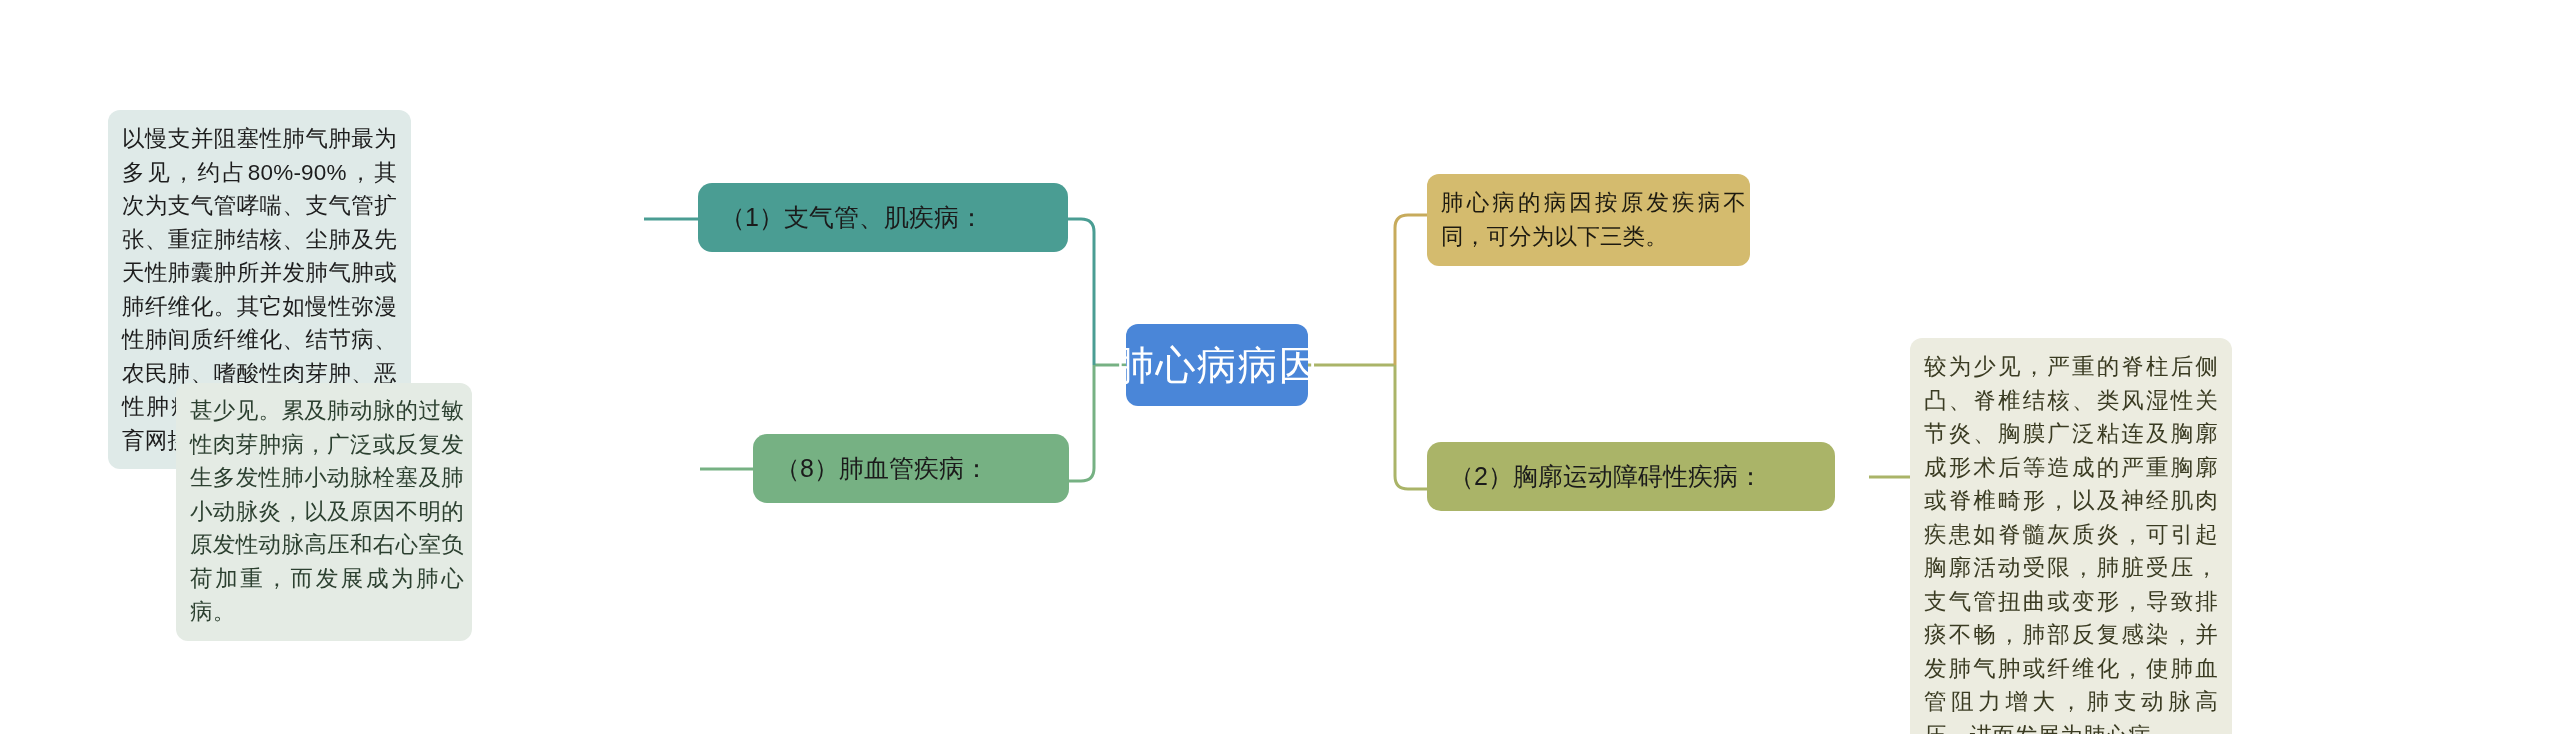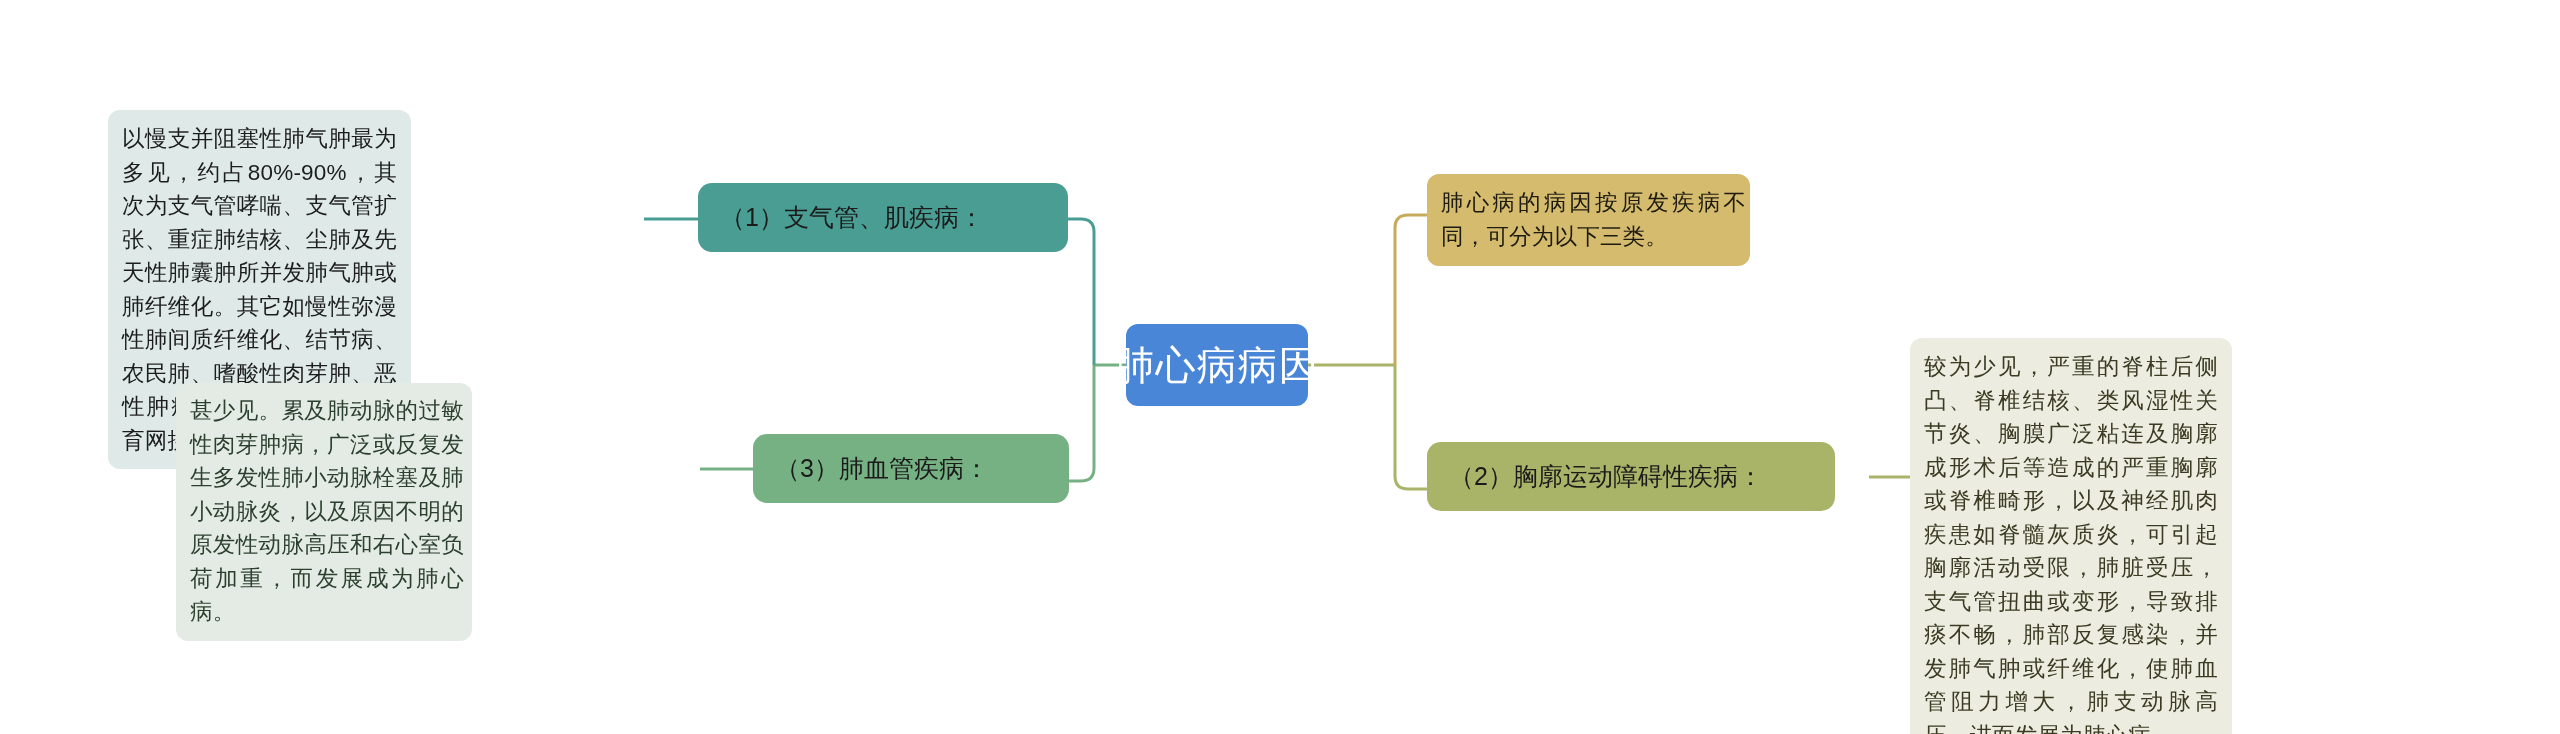--- a/index.html
+++ b/index.html
@@ -176,21 +176,21 @@
 
   <div class="leaf leaf-bl">
     <span class="leaf-text">甚少见。累及肺动脉的过敏性肉芽肿病，广泛或反复发生多发性肺小动脉栓塞及肺小动脉炎，以及原因不明的原发性动脉高压和右心室负荷加重，而发展成为肺心病。</span>
   </div>
 
   <div class="node branch-node branch-1">
     <span class="node-text">（1）支气管、肌疾病：</span>
   </div>
 
   <div class="node branch-node branch-3">
-    <span class="node-text">（3）肺血管疾病：</span>
+    <span class="node-text">（8）肺血管疾病：</span>
   </div>
 
   <div class="node branch-node branch-2">
     <span class="node-text">（2）胸廓运动障碍性疾病：</span>
   </div>
 
   <div class="node root-node">
     <span class="node-text">肺心病病因</span>
   </div>
 

